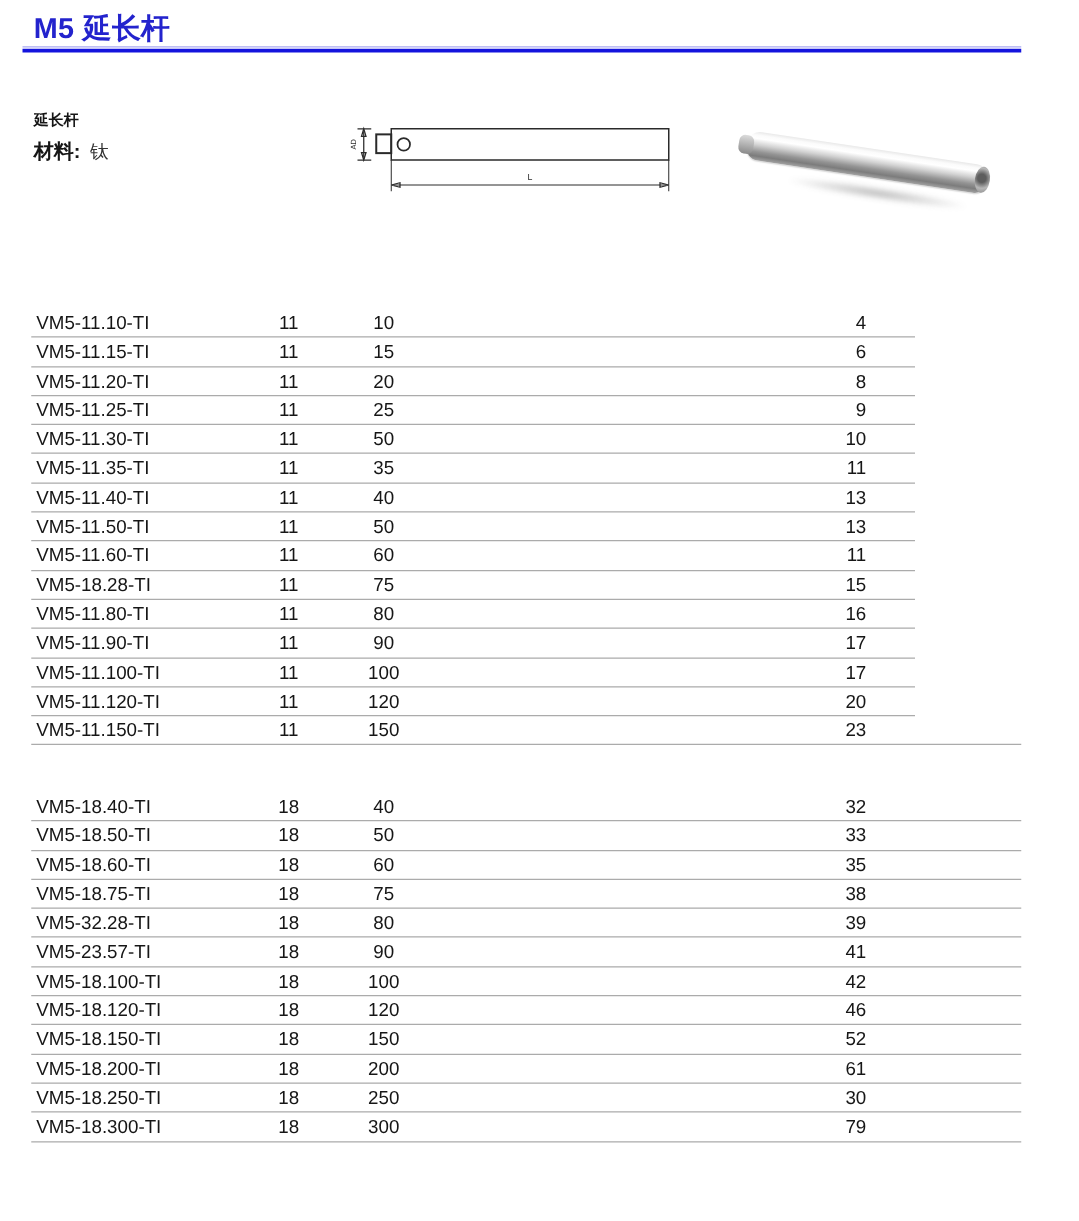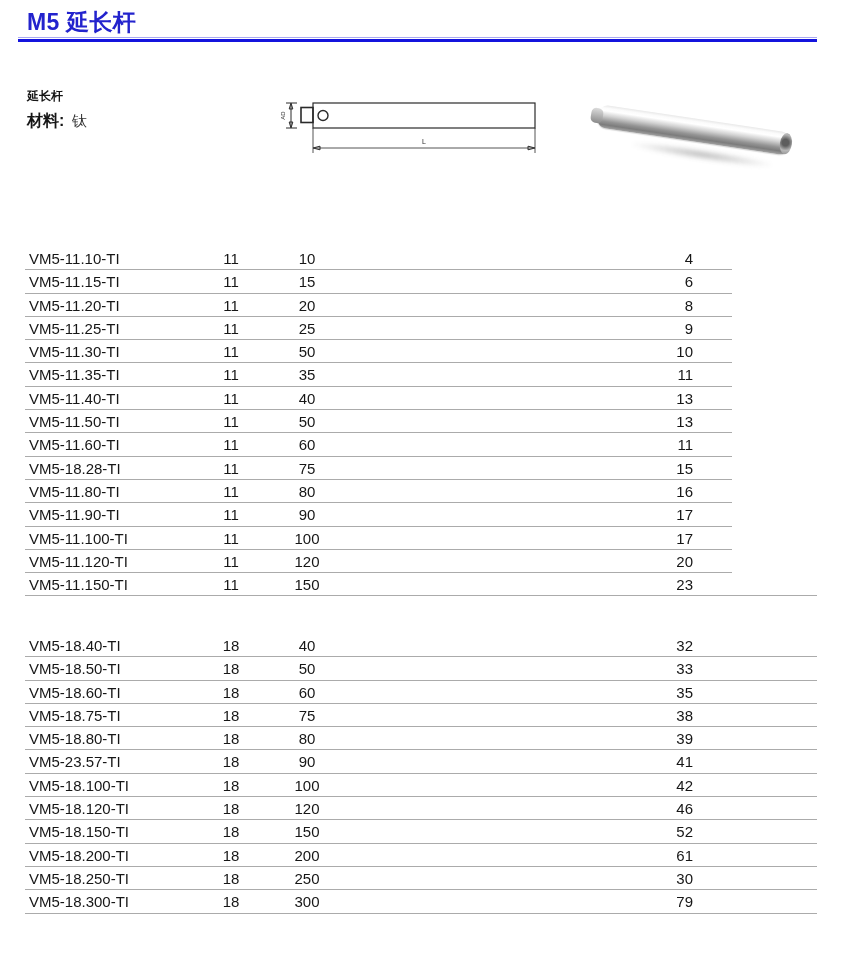--- a/index.html
+++ b/index.html
@@ -252,21 +252,21 @@
         <div class="rule" style="width: 792px;"></div>
       </div>
       <div class="trow">
         <div class="cell c-part">VM5-18.75-TI</div>
         <div class="cell c-ad">18</div>
         <div class="cell c-len">75</div>
         <div class="cell c-wt">38</div>
         <div class="rule" style="width: 792px;"></div>
       </div>
       <div class="trow">
-        <div class="cell c-part">VM5-18.80-TI</div>
+        <div class="cell c-part">VM5-32.28-TI</div>
         <div class="cell c-ad">18</div>
         <div class="cell c-len">80</div>
         <div class="cell c-wt">39</div>
         <div class="rule" style="width: 792px;"></div>
       </div>
       <div class="trow">
         <div class="cell c-part">VM5-23.57-TI</div>
         <div class="cell c-ad">18</div>
         <div class="cell c-len">90</div>
         <div class="cell c-wt">41</div>

